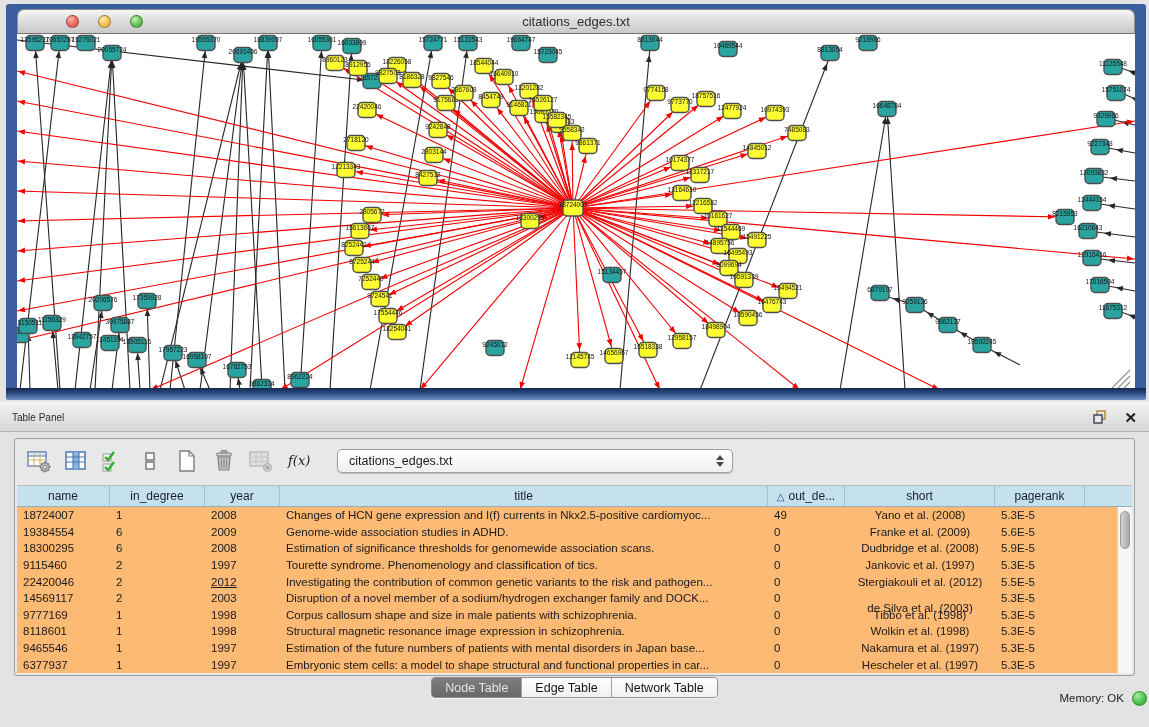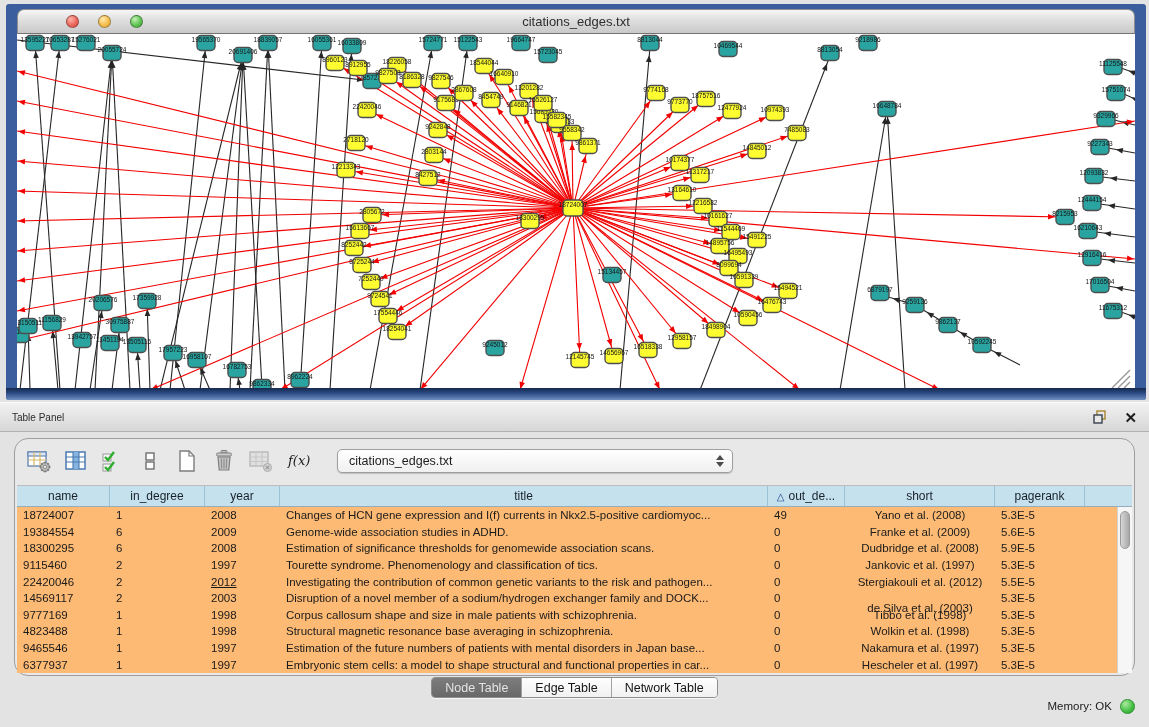--- a/index.html
+++ b/index.html
@@ -32,21 +32,21 @@
                   background:linear-gradient(180deg,#f1f1f1,#d7d7d7);
                   border-top:1px solid #fbfbfb; border-bottom:1px solid #b2b2b2;
                   display:flex; align-items:center; padding:0 12px; }
   #panel-header .ph-title { font-size:10px; color:#2c2c2c; }
   #panel-header .ph-right { margin-left:auto; display:flex; align-items:center; gap:16px; }
   .float-btn, .close-btn { background:none; border:none; cursor:default; padding:0;
                            display:flex; align-items:center; }
   .close-btn { font-size:15px; font-weight:bold; color:#1c1c1c; line-height:1; }
 
   #panel-box { position:absolute; left:14px; top:438px; width:1121px; height:238px;
-               background:#e8e8e8; border:1px solid #9e9e9e; border-radius:14px; }
+               background:#e8e8e8; border:1px solid #9e9e9e; border-radius:3px; }
   .toolbar { height:44px; display:flex; align-items:center; padding-left:10px; gap:9px; }
   .tb-btn { width:28px; height:28px; border:none; background:none; padding:1px; }
   .tb-btn svg { display:block; }
   .combo { width:396px; height:24px; margin-left:16px; border:1px solid #9f9f9f;
            border-radius:5px; background:linear-gradient(180deg,#ffffff,#f0f0f0);
            box-shadow:0 1px 1px rgba(0,0,0,.18); display:flex; align-items:center;
            padding:0 8px 0 11px; font-size:12.5px; color:#1b1b1b; }
   .combo .arrows { margin-left:auto; display:flex; flex-direction:column; gap:2px; }
   .combo .arrows i { width:0; height:0; border-left:4px solid transparent;
                      border-right:4px solid transparent; display:block; }
@@ -72,23 +72,23 @@
   #tab-bar { position:absolute; left:0; top:677px; width:1149px; display:flex; justify-content:center; }
   .seg { display:flex; border:1px solid #8d8d8d; border-radius:4px; overflow:hidden; height:21px;
          box-shadow:0 1px 0 rgba(255,255,255,.7); }
   .seg-item { padding:0 13px; font-size:12.5px; line-height:20px; color:#151515;
               background:linear-gradient(180deg,#fefefe,#f1f1f1); border:none;
               border-left:1px solid #a2a2a2; font-family:inherit; }
   .seg-item:first-child { border-left:none; }
   .seg-item.active { background:linear-gradient(180deg,#7d7d7d,#686868); color:#e4e4e4; }
 
   
-  #status-bar { position:absolute; left:0; bottom:8px; width:1149px; height:26px;
+  #status-bar { position:absolute; left:0; bottom:16px; width:1149px; height:26px;
                 display:flex; align-items:center; justify-content:flex-end;
-                padding-right:14px; gap:8px; }
+                padding-right:2px; gap:8px; }
   #status-bar .mem-label { font-size:11.5px; color:#222; }
   .mem-dot { width:15px; height:15px; border-radius:50%; border:1px solid #2e8f2e;
              background:radial-gradient(circle at 35% 30%, #a9ea9f, #3dbb3d 65%, #2fa32f); }
 </style>
 </head>
 <body>
 
 <div id="net-window">
   <div class="titlebar">
     <div class="lights">
@@ -743,24 +743,24 @@
         <div class="tr">
           <div class="td" style="width: 93px; text-align: left;">9777169</div>
           <div class="td" style="width: 95px; text-align: left;">1</div>
           <div class="td" style="width: 75px; text-align: left;">1998</div>
           <div class="td" style="width: 488px; text-align: left;">Corpus callosum shape and size in male patients with schizophrenia.</div>
           <div class="td" style="width: 77px; text-align: left;">0</div>
           <div class="td" style="width: 150px; text-align: center;">Tibbo et al. (1998)</div>
           <div class="td" style="width: 90px; text-align: left;">5.3E-5</div>
         </div>
         <div class="tr">
-          <div class="td" style="width: 93px; text-align: left;">4823488</div>
+          <div class="td" style="width: 93px; text-align: left;">8118601</div>
           <div class="td" style="width: 95px; text-align: left;">1</div>
           <div class="td" style="width: 75px; text-align: left;">1998</div>
-          <div class="td" style="width: 488px; text-align: left;">Structural magnetic resonance base averaging in schizophrenia.</div>
+          <div class="td" style="width: 488px; text-align: left;">Structural magnetic resonance image expression in schizophrenia.</div>
           <div class="td" style="width: 77px; text-align: left;">0</div>
           <div class="td" style="width: 150px; text-align: center;">Wolkin et al. (1998)</div>
           <div class="td" style="width: 90px; text-align: left;">5.3E-5</div>
         </div>
         <div class="tr">
           <div class="td" style="width: 93px; text-align: left;">9465546</div>
           <div class="td" style="width: 95px; text-align: left;">1</div>
           <div class="td" style="width: 75px; text-align: left;">1997</div>
           <div class="td" style="width: 488px; text-align: left;">Estimation of the future numbers of patients with mental disorders in Japan base...</div>
           <div class="td" style="width: 77px; text-align: left;">0</div>

